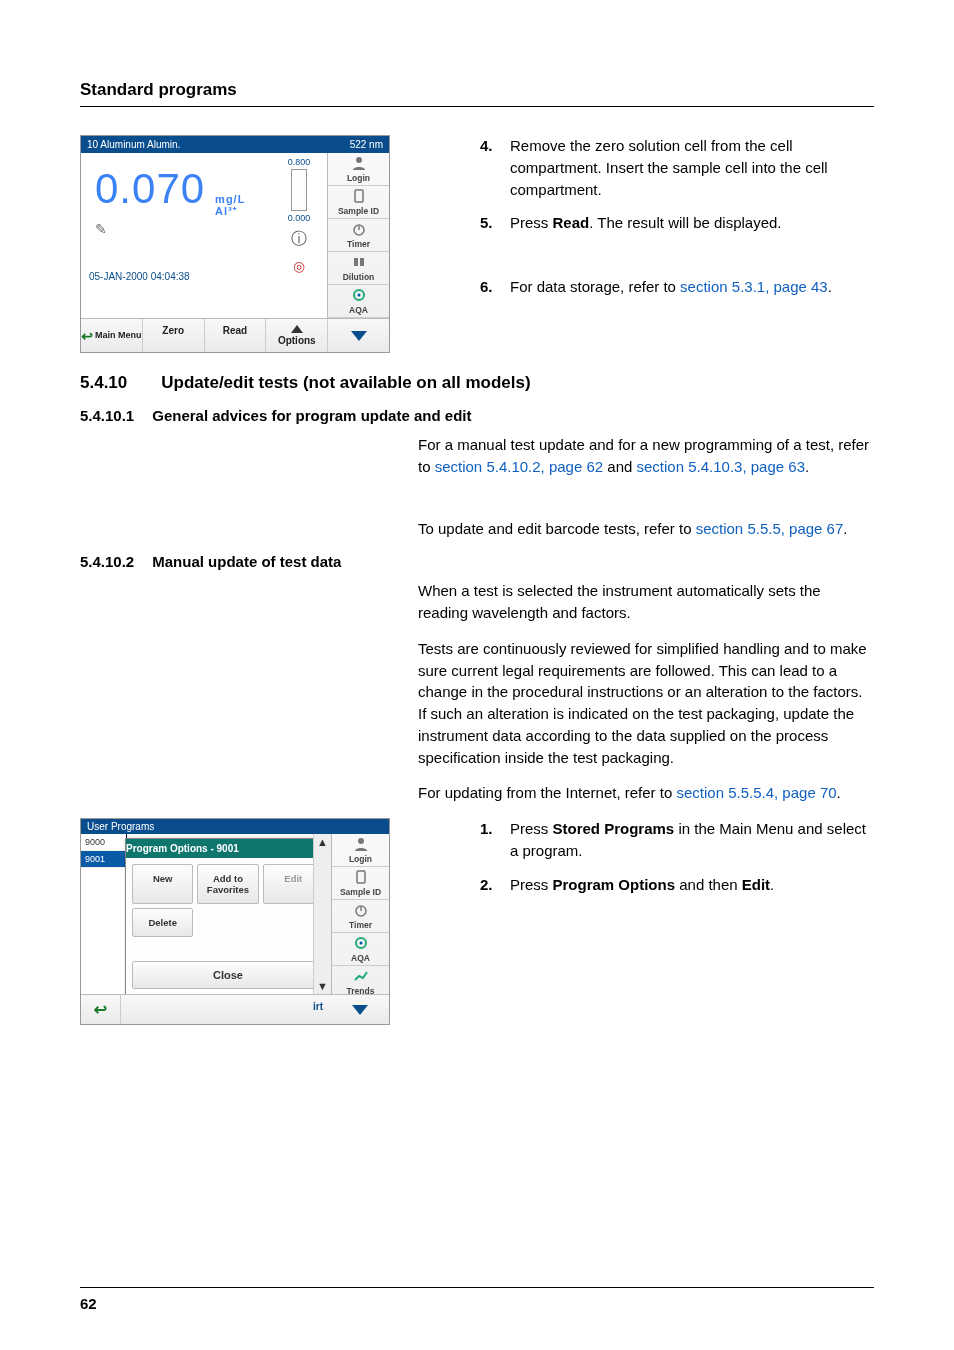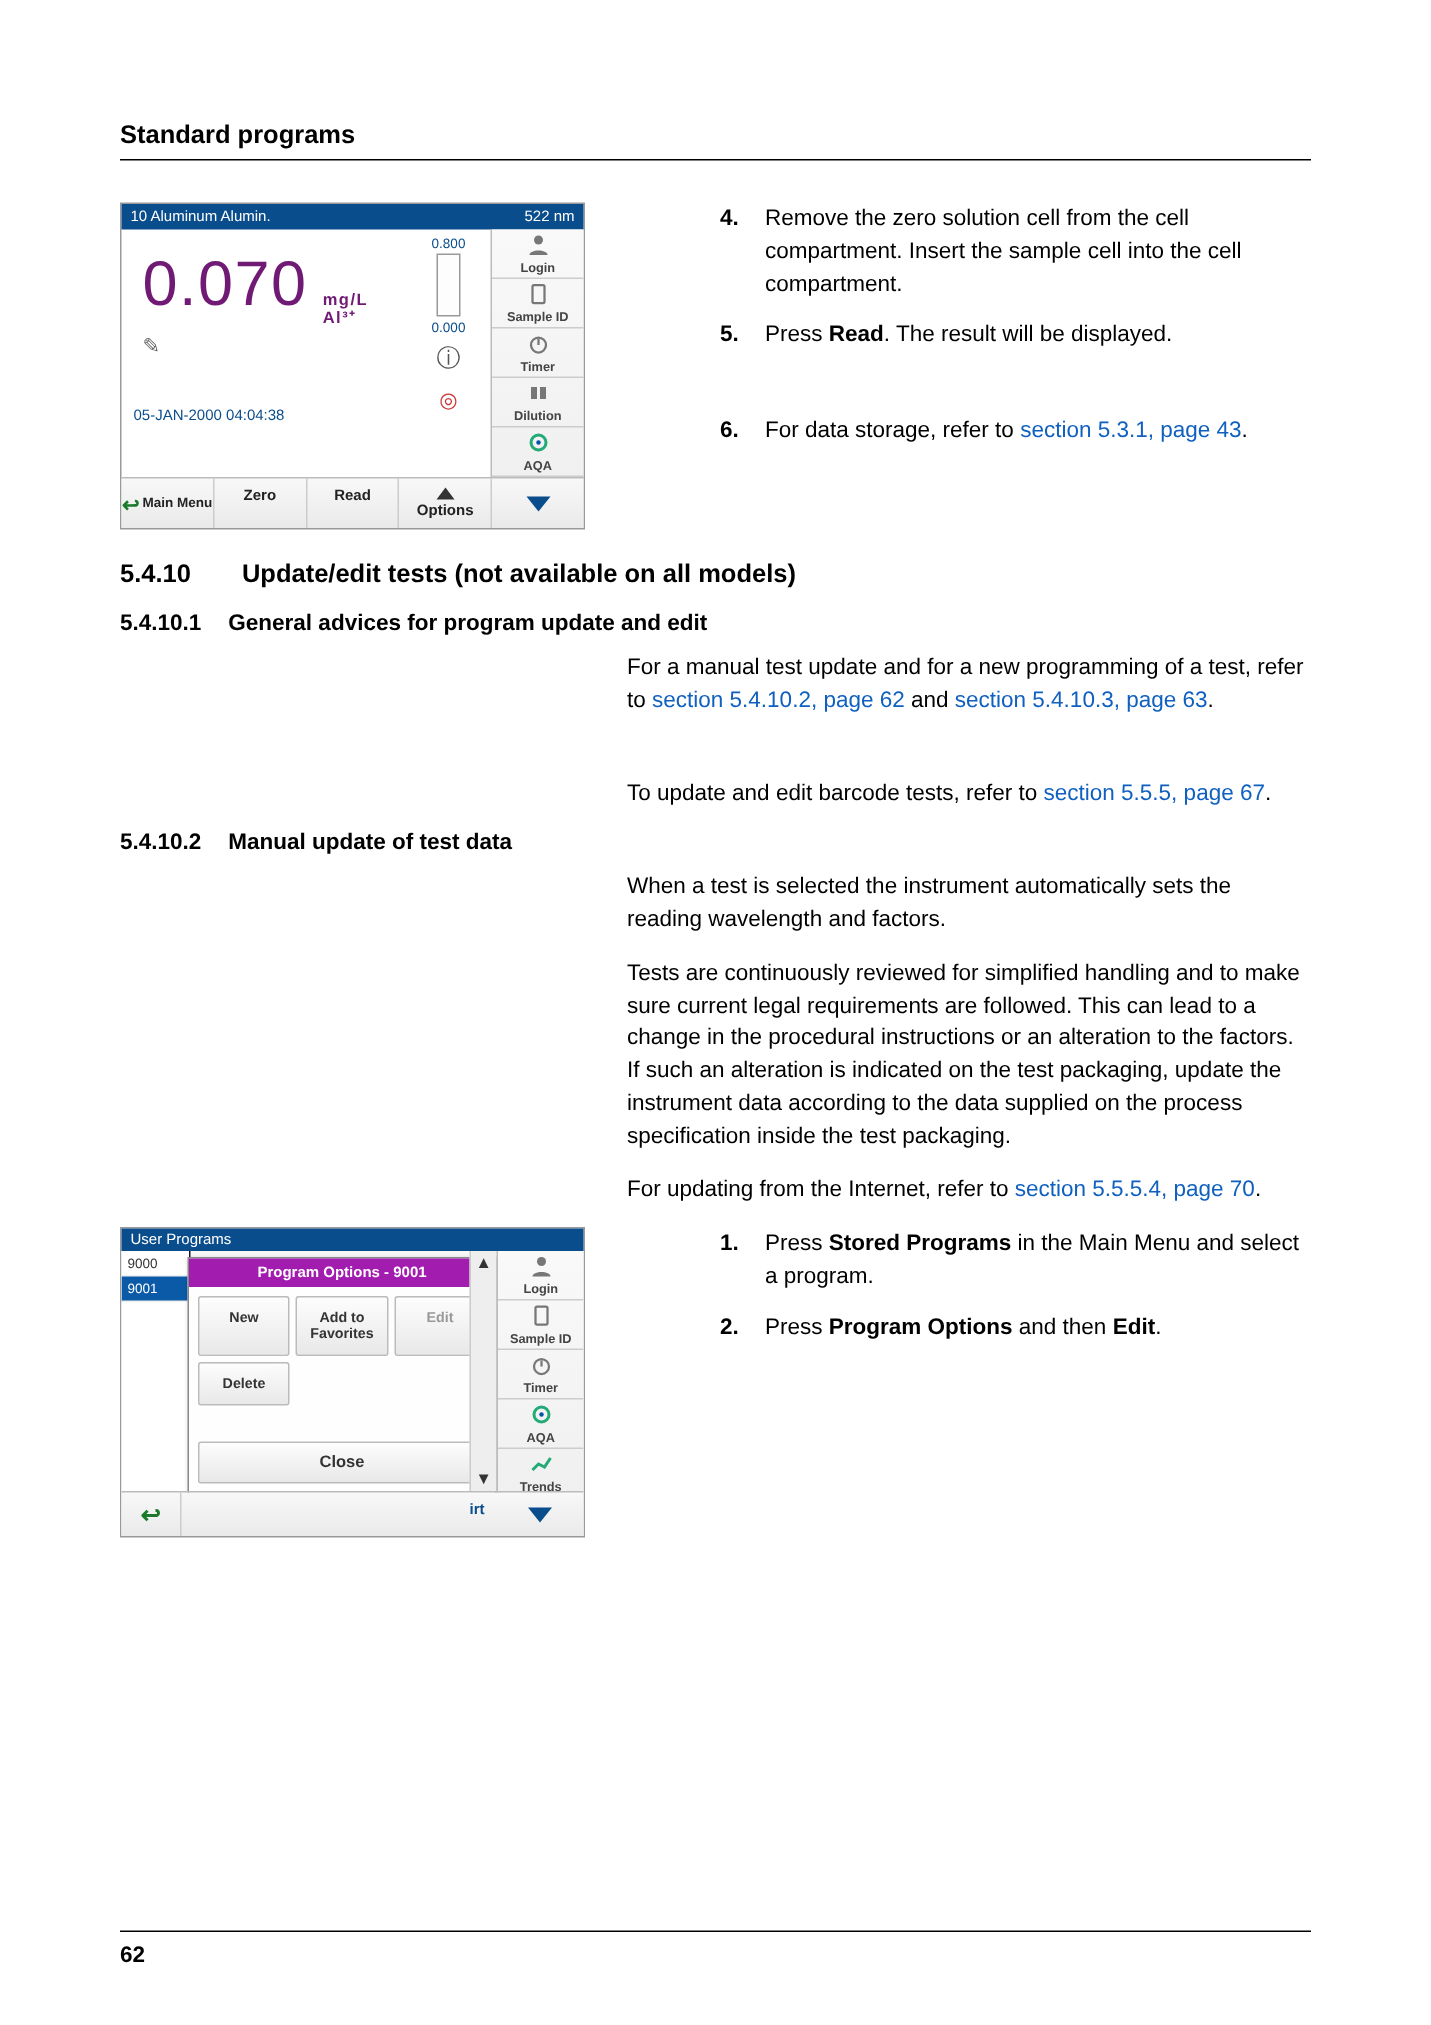--- a/index.html
+++ b/index.html
@@ -46,21 +46,21 @@
     display: flex;
     justify-content: space-between;
     padding: 3px 6px;
     font-size: 10px;
   }
   .ss-body1 { display: flex; }
   .ss-main1 { flex: 1; padding: 6px 8px 2px 8px; position: relative; }
   .ss-reading {
     font-size: 42px;
     letter-spacing: 1px;
-    color: #701a75;
+    color: #3b82f6;
     display: flex;
     align-items: baseline;
     gap: 10px;
     margin: 6px 0 0 6px;
   }
   .ss-unit { font-size: 11px; font-weight: bold; line-height: 1.1; }
   .ss-edit-icn { font-size: 14px; color: #666; margin: 4px 0 0 6px; }
   .ss-timestamp { color: #0a4d8c; font-size: 10px; margin-top: 34px; }
   .ss-scale { width: 56px; text-align: center; padding: 4px 4px; }
   .ss-scale-top { color: #0a4d8c; font-size: 9px; }
@@ -111,21 +111,21 @@
   .ss2-list {
     position: absolute; left: 0; top: 0; width: 46px; bottom: 30px;
     background: #fff; border-right: 1px solid #0f172a; font-size: 9px;
   }
   .ss2-list div { padding: 3px 4px; border-bottom: 1px solid #eee; }
   .ss2-modal {
     position: absolute; top: 4px; left: 44px; width: 206px;
     background: #fefefe; border: 1px solid #888; box-shadow: 1px 1px 3px rgba(0,0,0,0.3);
   }
   .ss2-modal-title {
-    background: #a21caf; color: #fff; text-align: center;
+    background: #0f766e; color: #fff; text-align: left;
     font-size: 10px; font-weight: bold; padding: 4px 0;
   }
   .ss2-modal-grid {
     display: grid; grid-template-columns: 1fr 1fr 1fr; gap: 4px; padding: 6px;
   }
   .ss2-mbtn {
     background: linear-gradient(#fdfdfd,#e8e8e8);
     border: 1px solid #bbb; border-radius: 2px;
     text-align: center; font-size: 9.5px; font-weight: bold;
     padding: 8px 2px; color: #333;

